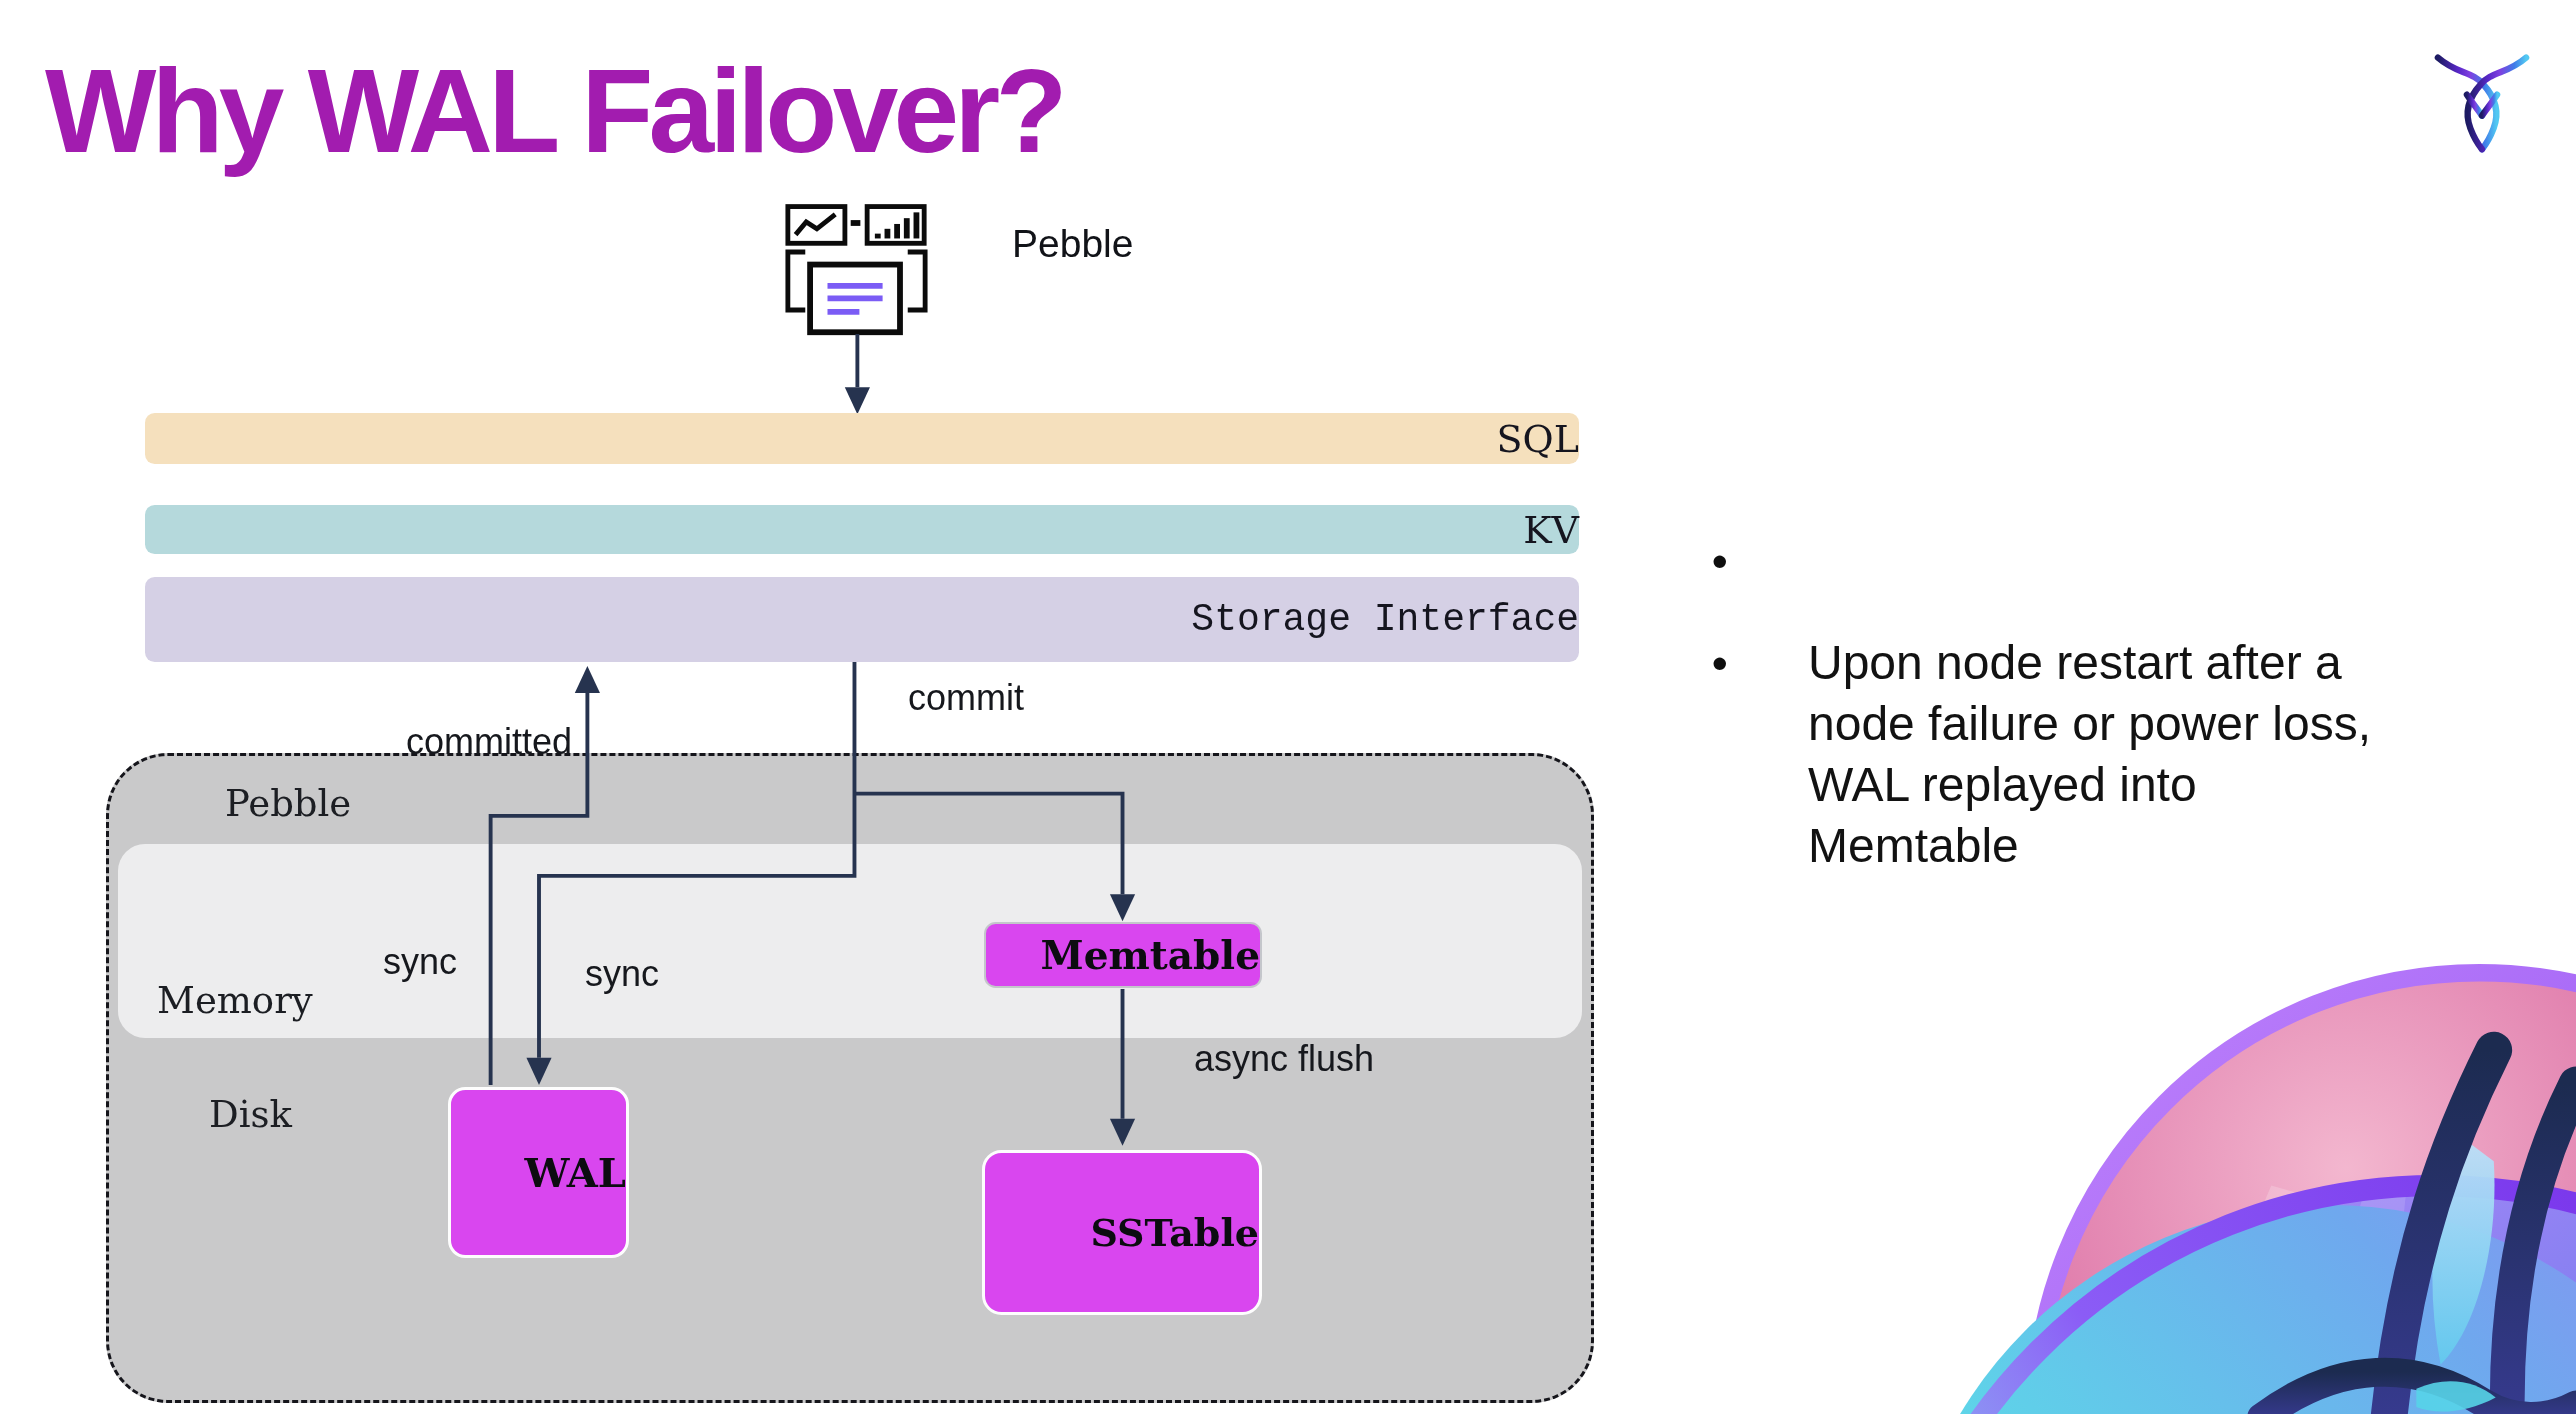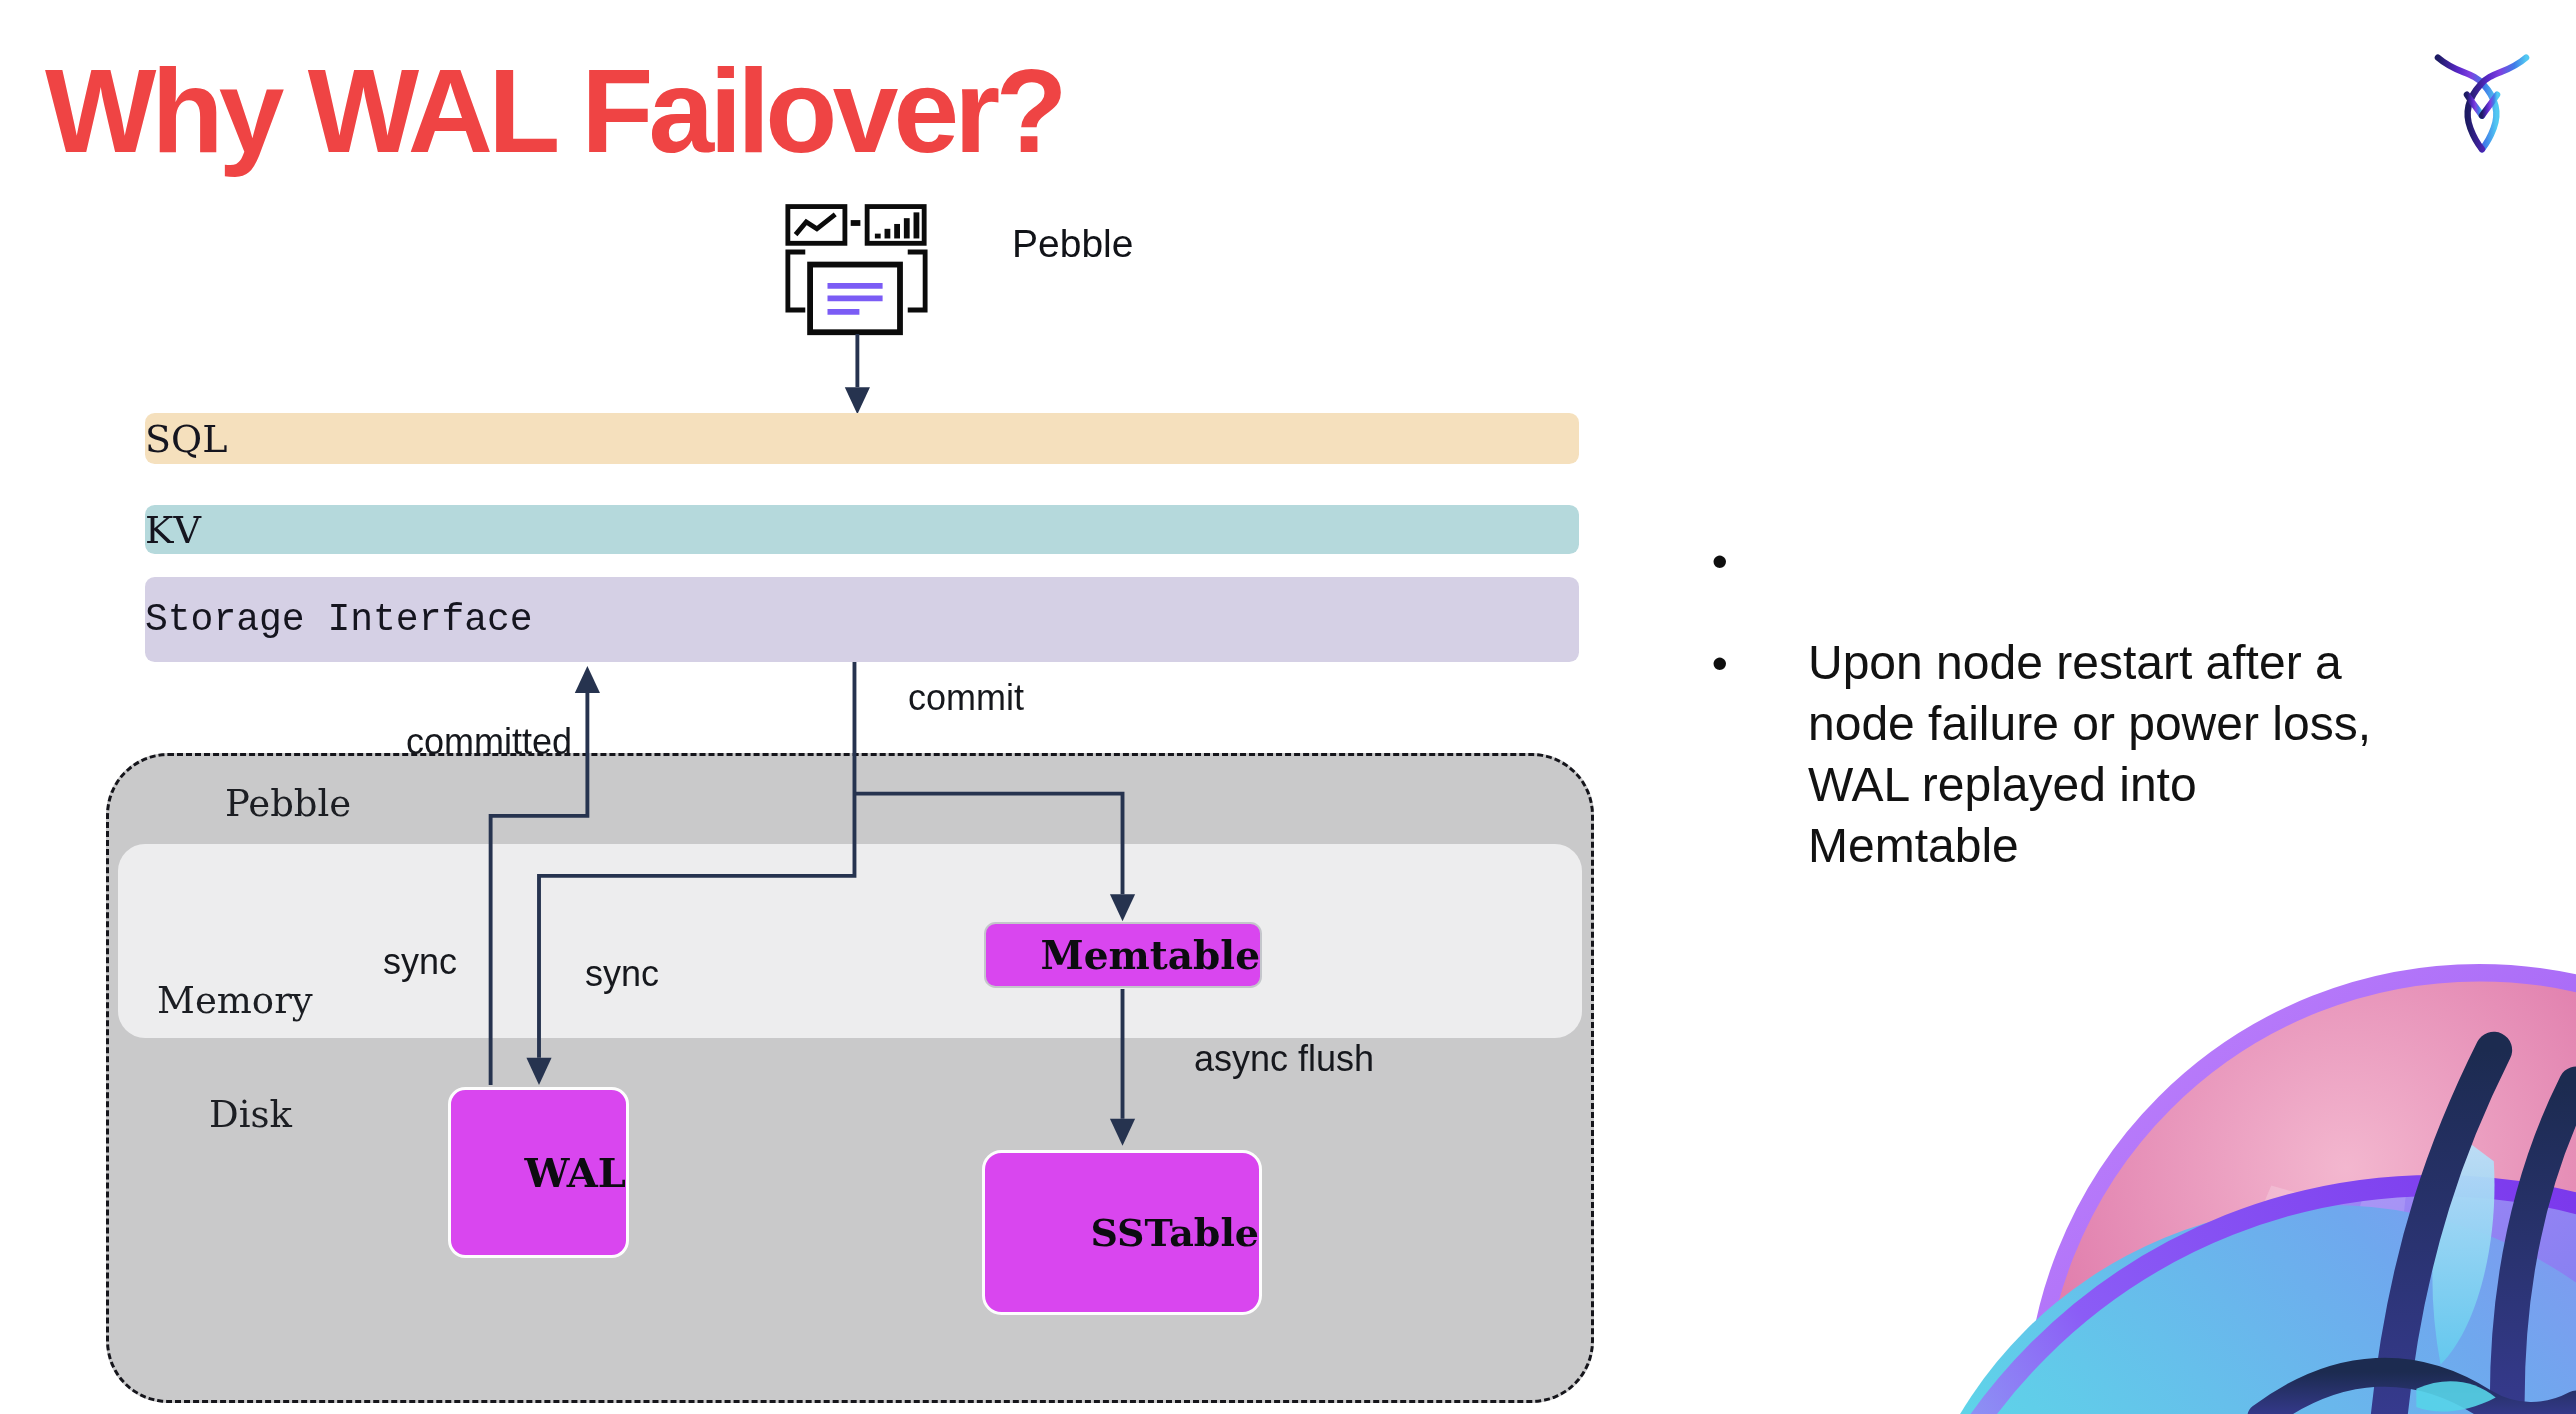--- a/index.html
+++ b/index.html
@@ -2,24 +2,24 @@
 <html><head>
 <meta charset="utf-8">
 <style>
   html,body{margin:0;padding:0;background:#ffffff;}
   .slide{position:relative;width:2576px;height:1415px;background:#ffffff;overflow:hidden;
          font-family:"Liberation Sans",sans-serif;}
   .abs{position:absolute;}
 
   
   .title{left:45px;top:43px;font-size:118px;font-weight:bold;letter-spacing:-4.8px;
-         color:#ef4444;font-family:"Liberation Sans",sans-serif;}
-
-  
-  .bar{left:145px;width:1434px;border-radius:9.7px;display:flex;align-items:center;justify-content:flex-start;
+         color:#a21caf;font-family:"Liberation Sans",sans-serif;}
+
+  
+  .bar{left:145px;width:1434px;border-radius:9.7px;display:flex;align-items:center;justify-content:flex-end;
        font-family:"DejaVu Serif","Liberation Serif",serif;font-size:38px;color:#15151f;}
   .bar-sql{top:413px;height:51px;background:#f5e0bd;}
   .bar-kv{top:505px;height:49px;background:#b5d9dc;}
   .bar-storage{top:577px;height:85px;background:#d5d0e5;font-family:Liberation Mono, monospace;}
 
   
   .pebble{left:106px;top:753px;width:1488px;height:650px;background:#c9c9ca;
           border:3.9px dashed #15151b;border-radius:62px;box-sizing:border-box;}
   .memory-band{left:118px;top:844px;width:1464px;height:194px;background:#ededee;border-radius:27px;}
 

